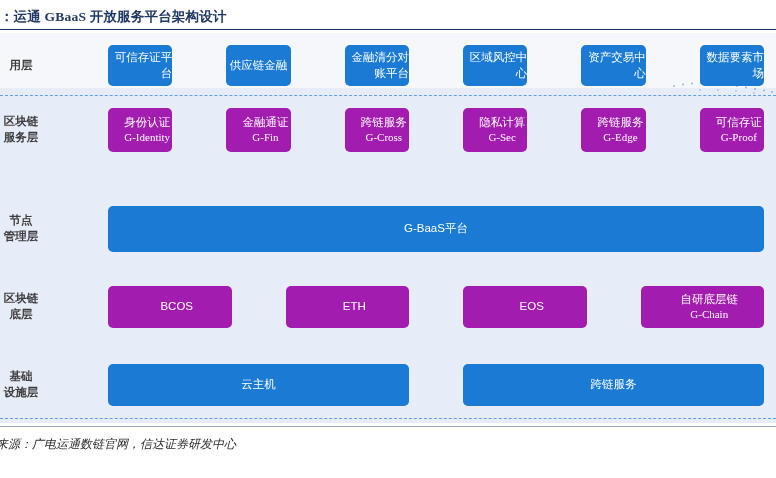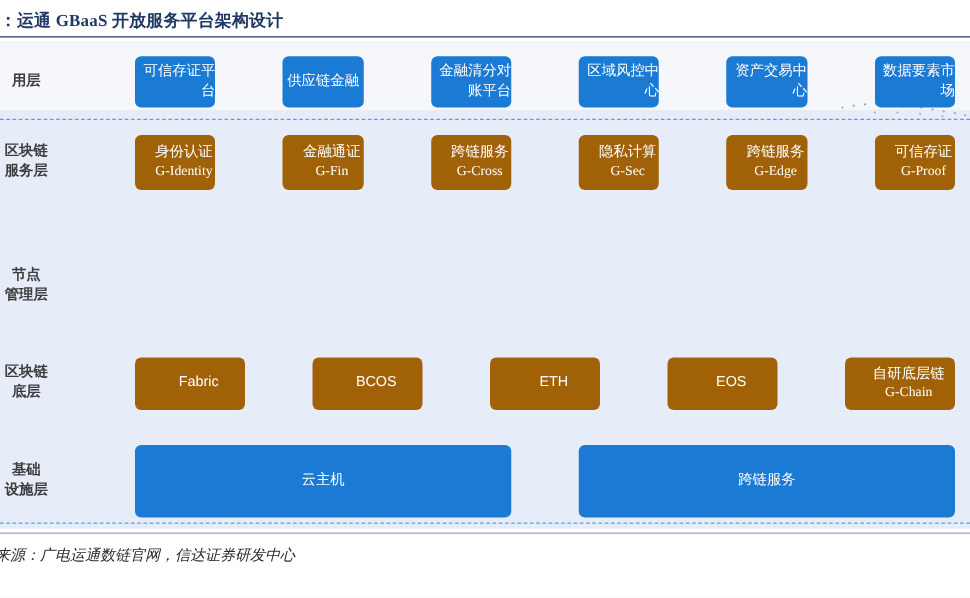--- a/index.html
+++ b/index.html
@@ -94,21 +94,21 @@
     line-height: 1.35;
     font-size: 11.5px;
     white-space: pre-line;
     margin-left: 44px;
   }
   .box.blue {
     background: #1a7ad4;
     color: #ffffff;
   }
   .box.dark {
-    background: #a16207;
+    background: #a21caf;
     color: #ffffff;
     padding-left: 14px;
   }
   .box .en {
     font-family: Liberation Serif, serif;
     font-size: 11px;
   }
   .box .cn { font-size: 11.5px; }
 
   
@@ -123,21 +123,21 @@
   
   #row-node { top: 172px; height: 48px; }
   #row-node .box { flex: 1 1 0; height: 46px; font-size: 12px; }
 
   
   #row-base { top: 252px; height: 44px; }
   #row-base .box { flex: 1 1 0; height: 42px; }
 
   
   #row-infra { top: 330px; height: 44px; }
-  #row-infra .box { flex: 1 1 0; height: 58px; font-size: 12px; }
+  #row-infra .box { flex: 1 1 0; height: 42px; font-size: 12px; }
 
   
   .speckle {
     position: absolute;
     pointer-events: none;
   }
 
   
   #footer {
     position: absolute;
@@ -246,29 +246,31 @@
       <div class="box dark">
         <span class="cn">可信存证</span>
         <span class="en">G-Proof</span>
       </div>
     </div>
   </div>
 
   <div class="row" id="row-node">
     <div class="row-label">节点
 管理层</div>
+    <div class="row-boxes">
+      <div class="box blue">
+        <span class="cn">G-BaaS平台</span>
+      </div>
+    </div>
   </div>
 
   <div class="row" id="row-base">
     <div class="row-label">区块链
 底层</div>
     <div class="row-boxes">
-      <div class="box dark">
-        <span class="cn">Fabric</span>
-      </div>
       <div class="box dark">
         <span class="cn">BCOS</span>
       </div>
       <div class="box dark">
         <span class="cn">ETH</span>
       </div>
       <div class="box dark">
         <span class="cn">EOS</span>
       </div>
       <div class="box dark">

